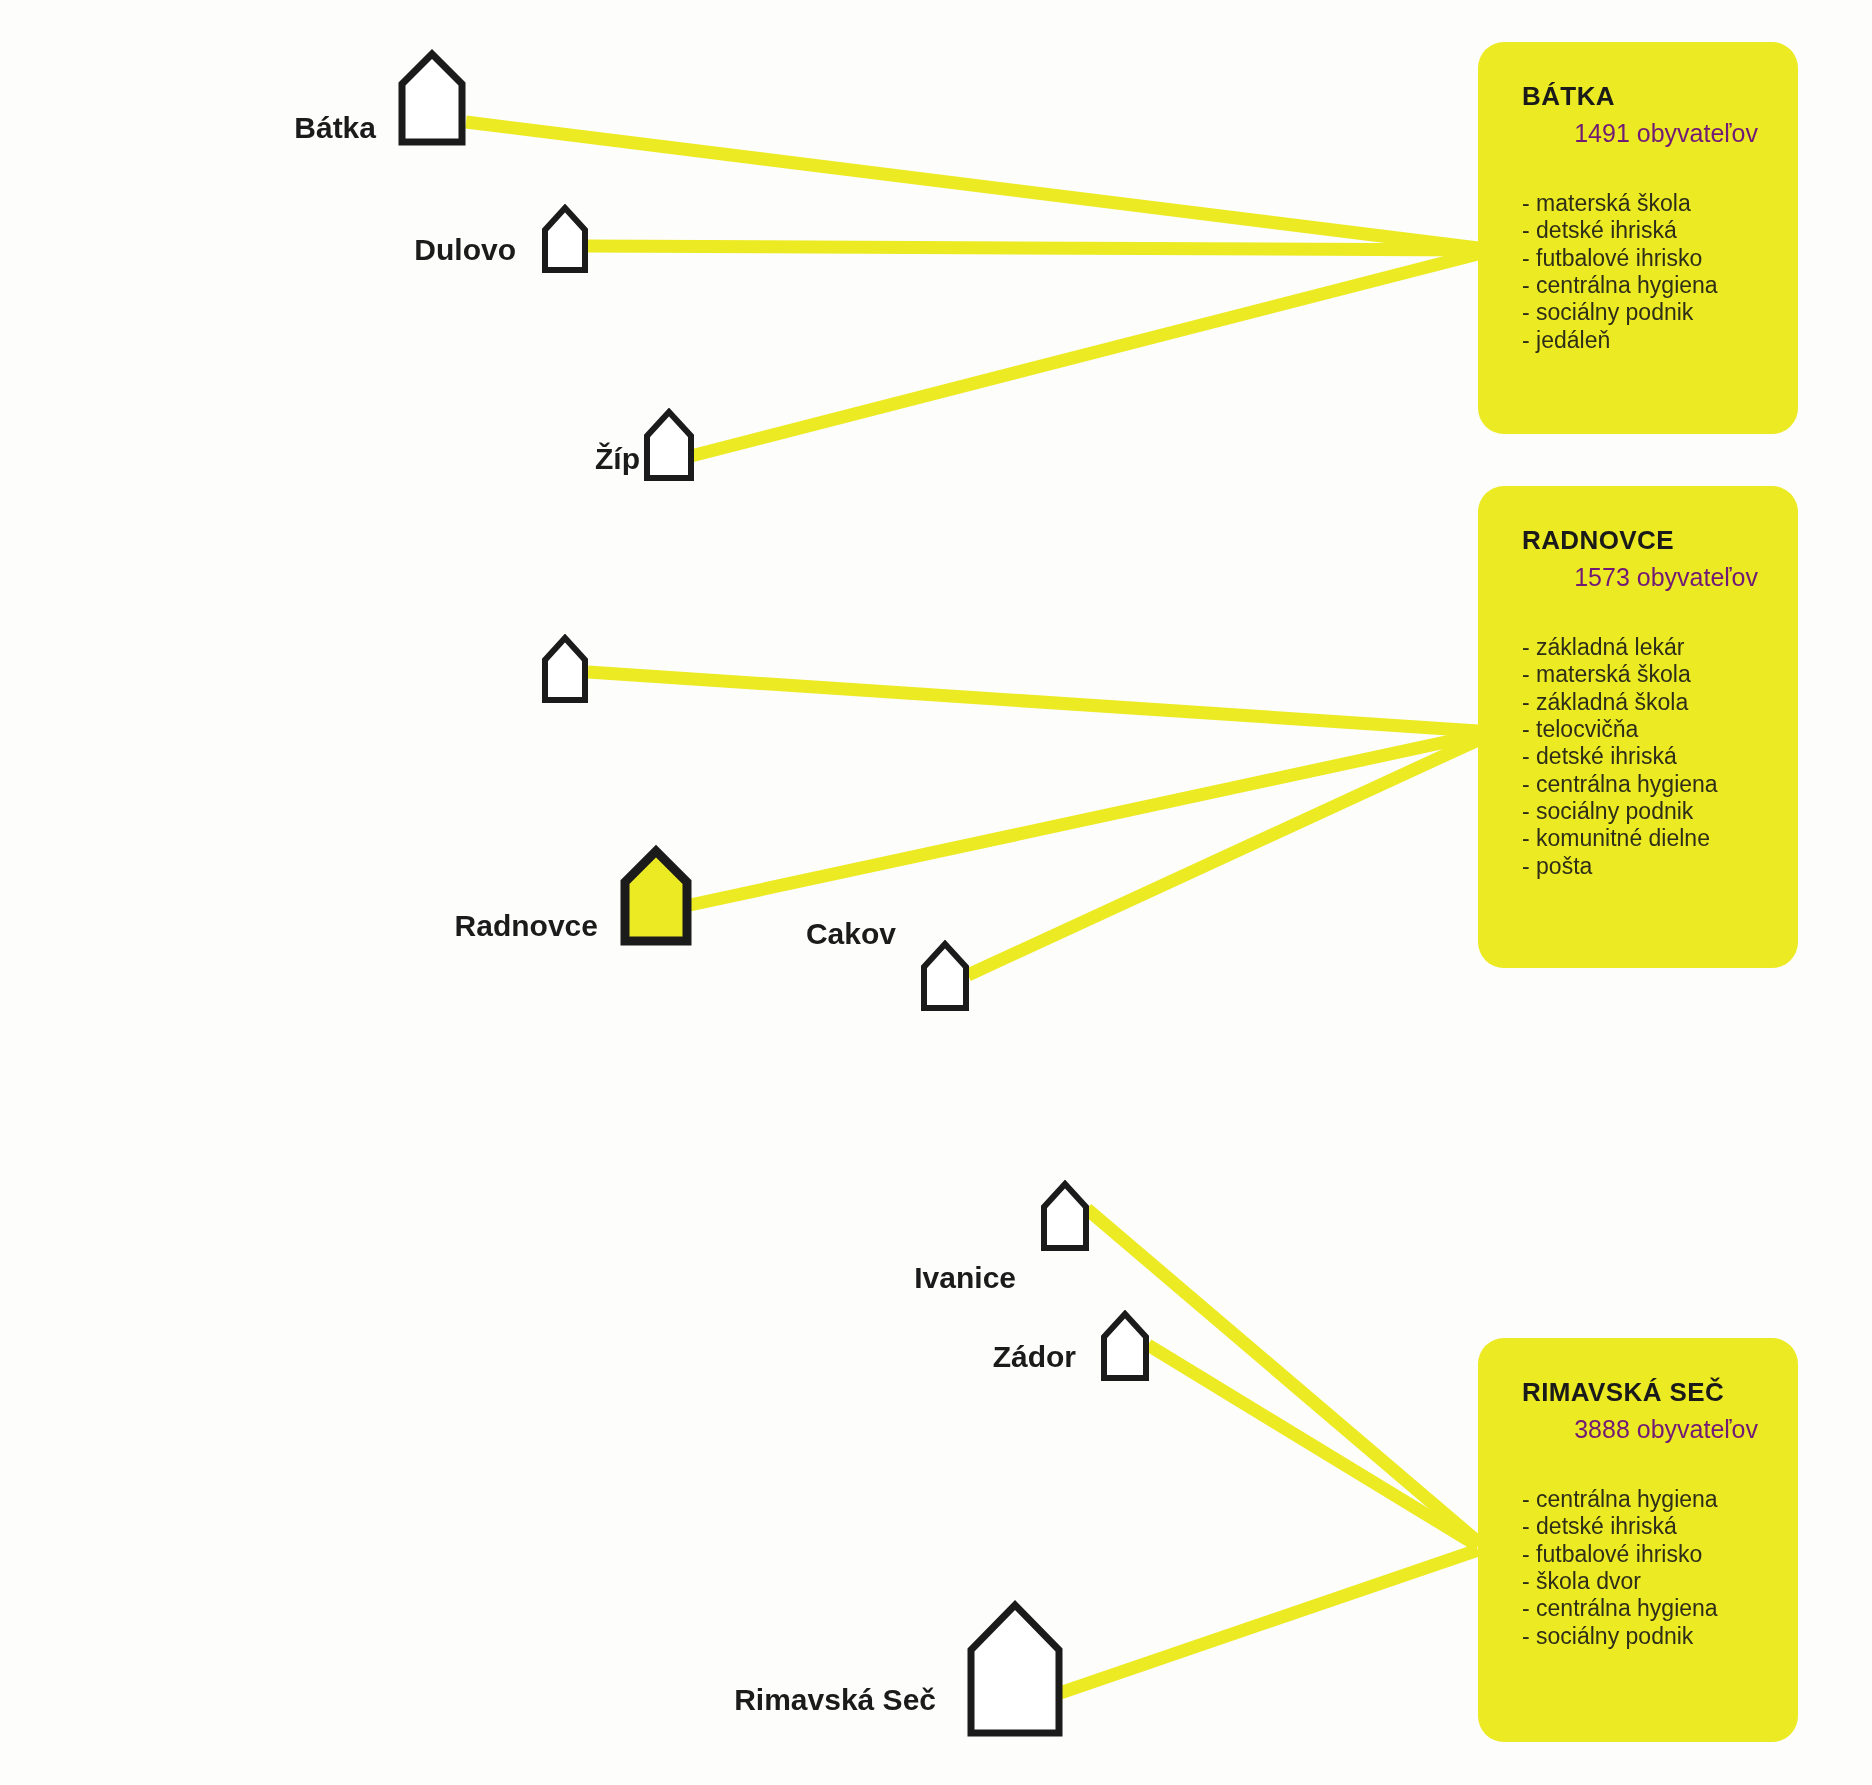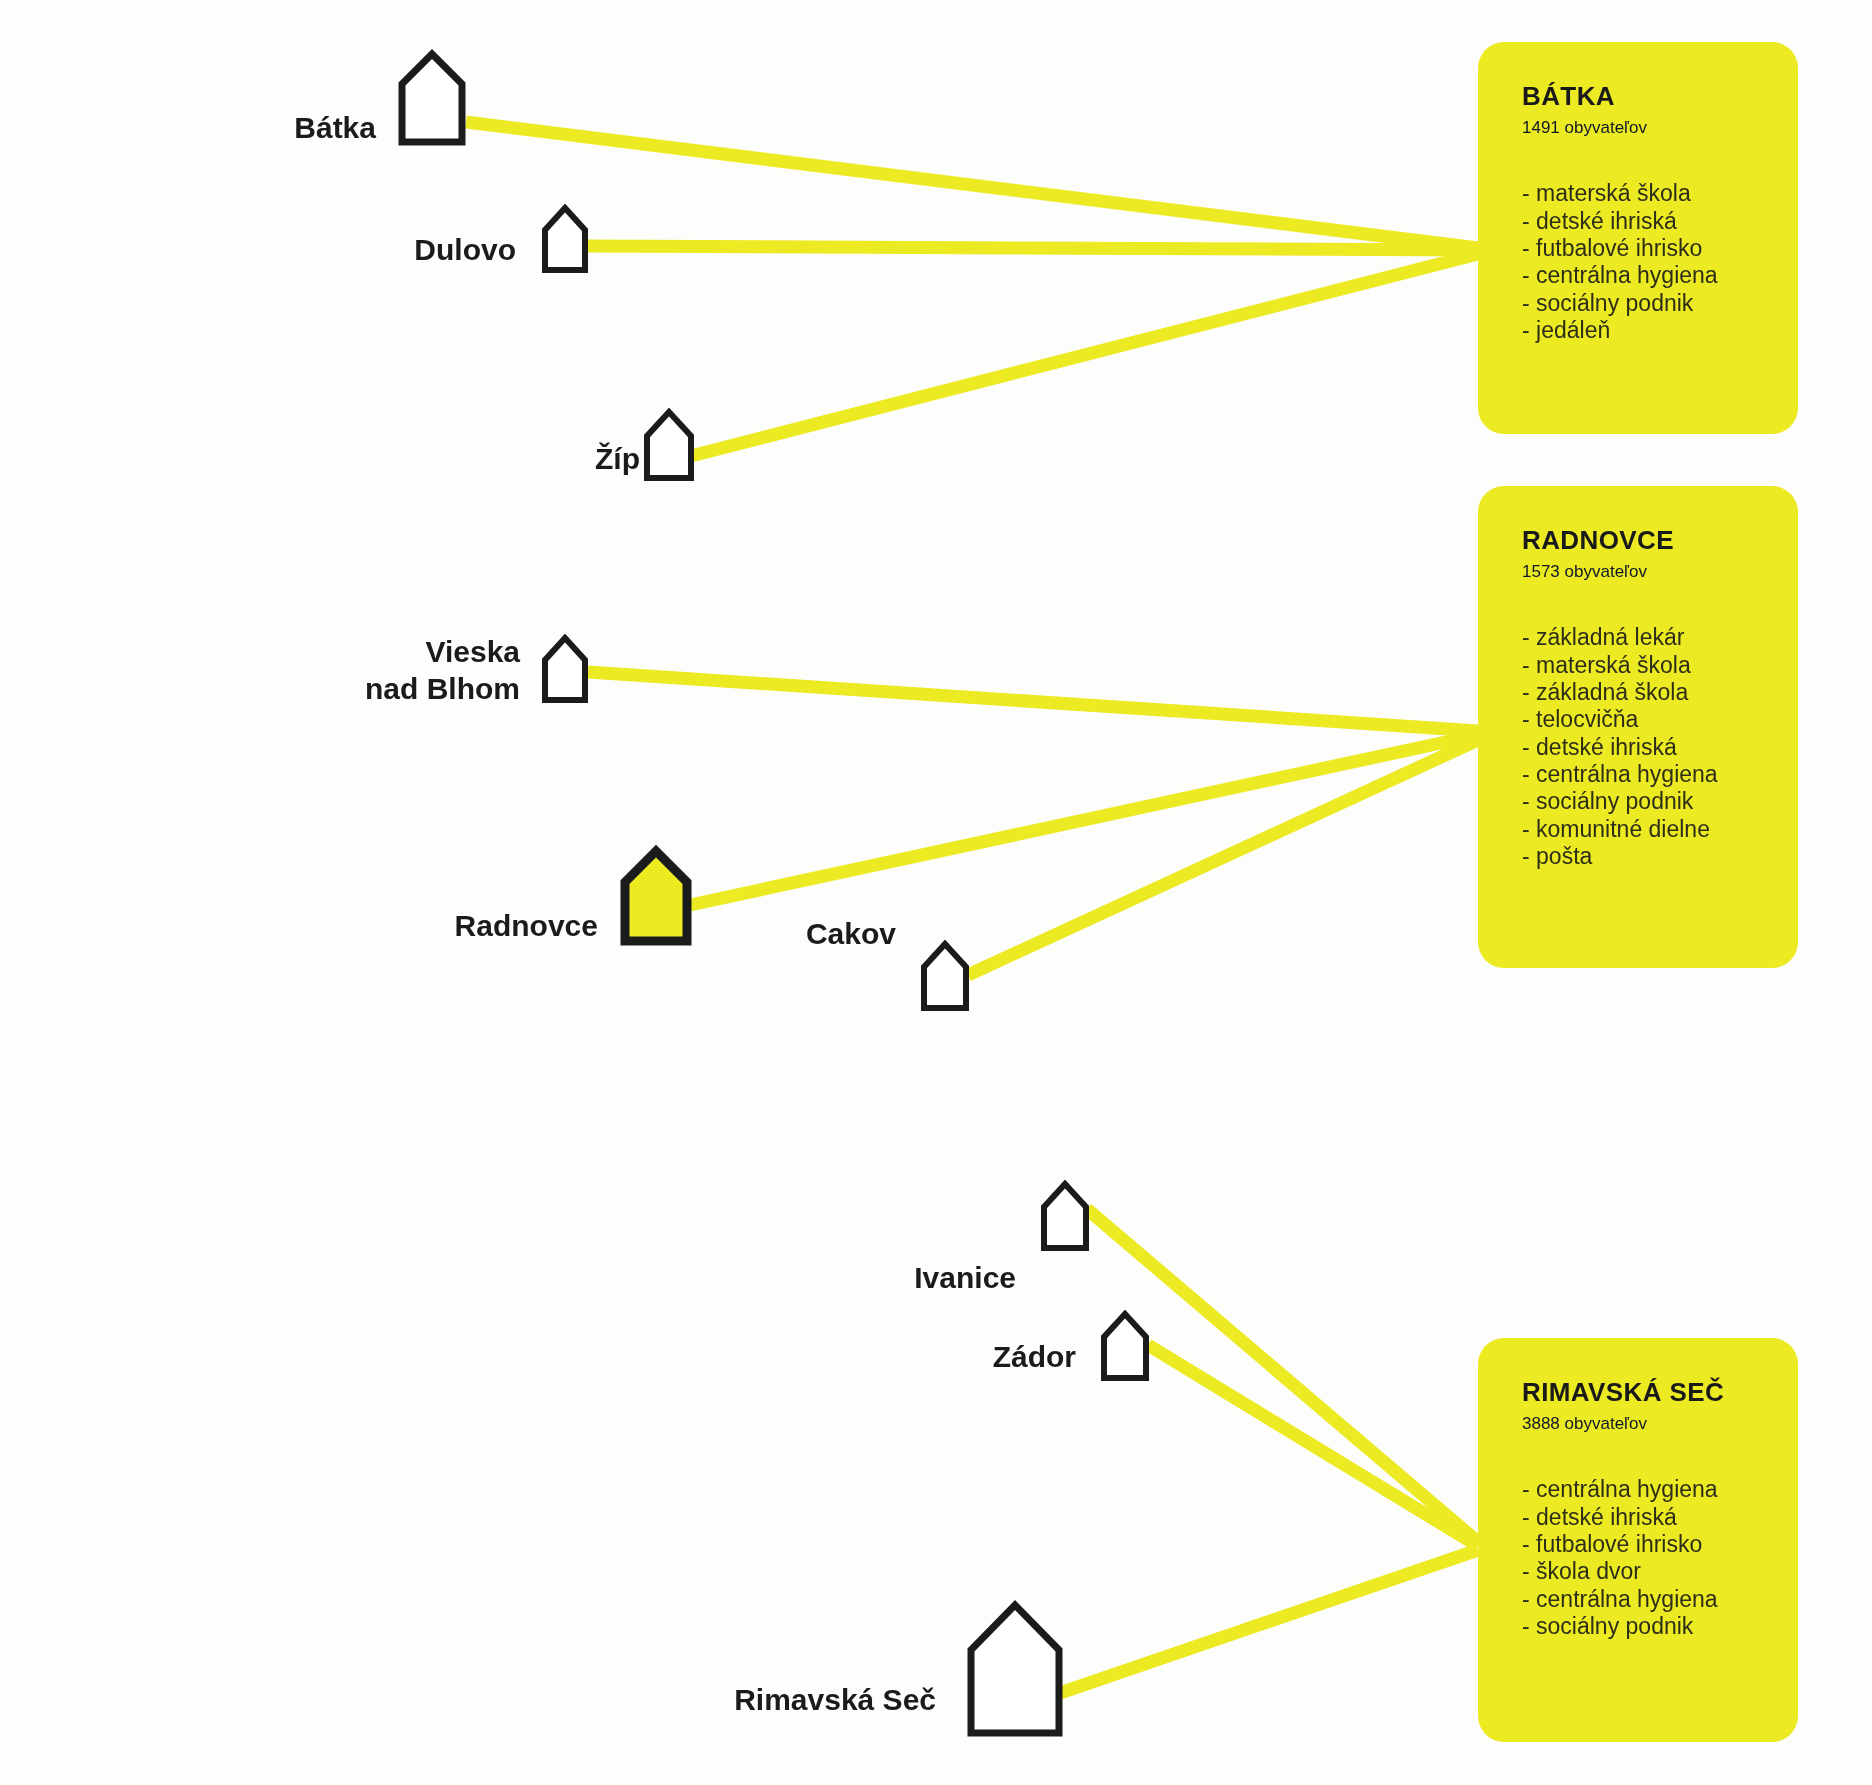--- a/index.html
+++ b/index.html
@@ -33,25 +33,26 @@
   }
   .card-title {
     font-weight: bold;
     font-size: 26px;
     letter-spacing: 0.4px;
     color: #1a1a1a;
     margin: 0 0 6px 0;
     line-height: 1.15;
   }
   .card-pop {
-    font-size: 17px;
+    font-size: 25px;
     font-weight: 300;
-    color: #0f172a;
+    color: #701a75;
     margin: 0;
     line-height: 1.2;
+    text-align: right;
   }
   .card-list {
     list-style: none;
     margin: 42px 0 0 0;
     padding: 0;
   }
   .card-list li {
     font-size: 23px;
     font-weight: 300;
     color: #2e2e18;
@@ -141,24 +142,20 @@
   </div>
 
   <div class="vlabel" style="left:296px; top:232px; width:220px;">
     <span>Dulovo</span>
   </div>
 
   <div class="vlabel" style="left:420px; top:441px; width:220px;">
     <span>Žíp</span>
   </div>
 
-  <div class="vlabel" style="left:300px; top:634px; width:220px;">
-    <div>Vieska</div>
-    <div>nad Blhom</div>
-  </div>
 
   <div class="vlabel" style="left:358px; top:908px; width:240px;">
     <span>Radnovce</span>
   </div>
 
   <div class="vlabel" style="left:676px; top:916px; width:220px;">
     <span>Cakov</span>
   </div>
 
   <div class="vlabel" style="left:796px; top:1260px; width:220px;">

